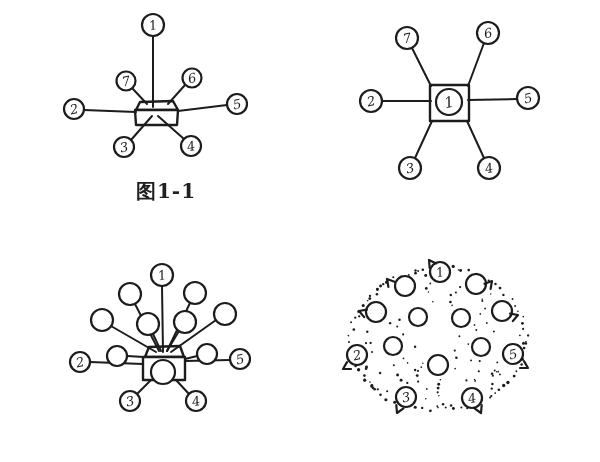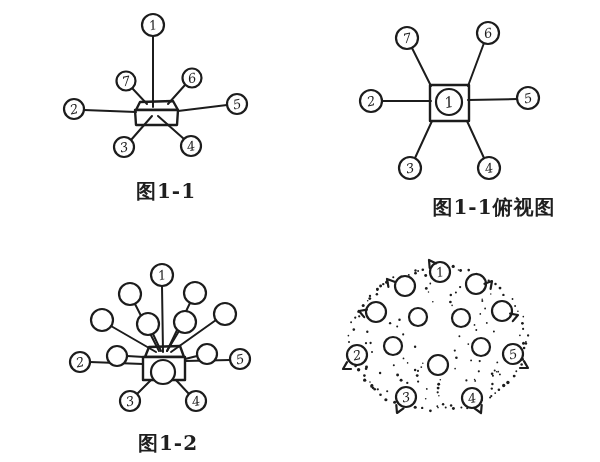--- a/index.html
+++ b/index.html
@@ -290,15 +290,13 @@
         <path d="M490.6 288.9 L492 281 L484.5 283.8" fill="none" stroke="#1c1c1c" stroke-width="2.2" stroke-linecap="round" stroke-linejoin="round"></path>
         <path d="M366.9 309.6 L359 311 L364.2 317.1" fill="none" stroke="#1c1c1c" stroke-width="2.2" stroke-linecap="round" stroke-linejoin="round"></path>
         <path d="M512.8 321.1 L518 315 L510.1 313.6" fill="none" stroke="#1c1c1c" stroke-width="2.2" stroke-linecap="round" stroke-linejoin="round"></path>
         <path d="M347.0 362.1 L343 369 L351.0 369.0" fill="none" stroke="#1c1c1c" stroke-width="2.2" stroke-linecap="round" stroke-linejoin="round"></path>
         <path d="M520.0 368.0 L528 368 L524.0 361.1" fill="none" stroke="#1c1c1c" stroke-width="2.2" stroke-linecap="round" stroke-linejoin="round"></path>
         <path d="M396.3 405.0 L397 413 L403.5 408.4" fill="none" stroke="#1c1c1c" stroke-width="2.2" stroke-linecap="round" stroke-linejoin="round"></path>
         <path d="M474.5 408.4 L481 413 L481.7 405.0" fill="none" stroke="#1c1c1c" stroke-width="2.2" stroke-linecap="round" stroke-linejoin="round"></path>
       </g>
     </svg>
   <div class="caption" style="left: 166px; top: 191px;">图1-1</div>
-  <div class="caption" style="left: 494px; top: 207px;">图1-1俯视图</div>
-  <div class="caption" style="left: 168px; top: 443px;">图1-2</div>
 </div>
 
 </body></html>

